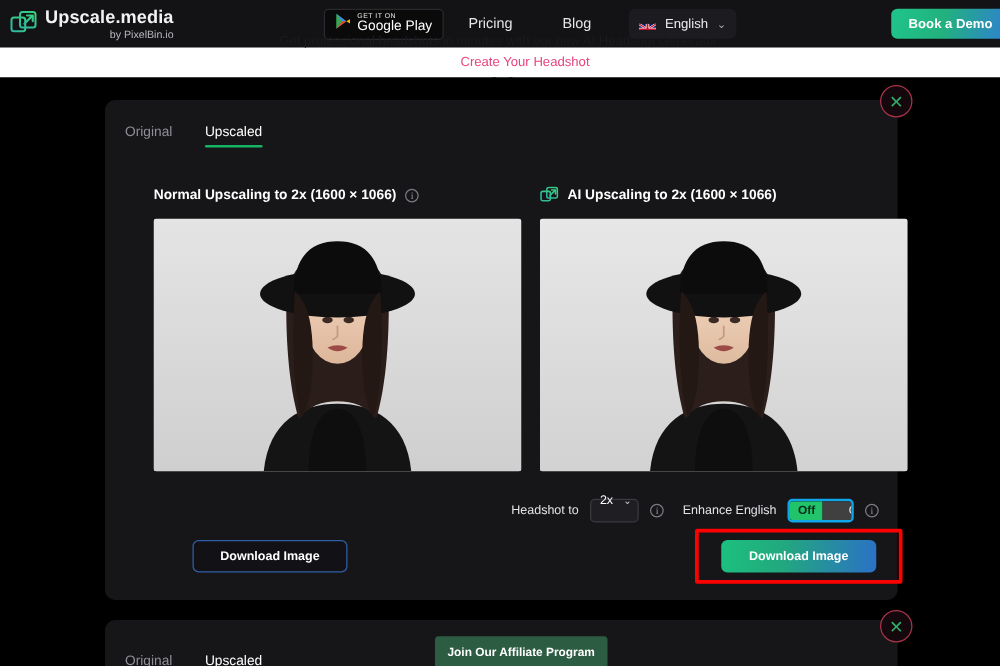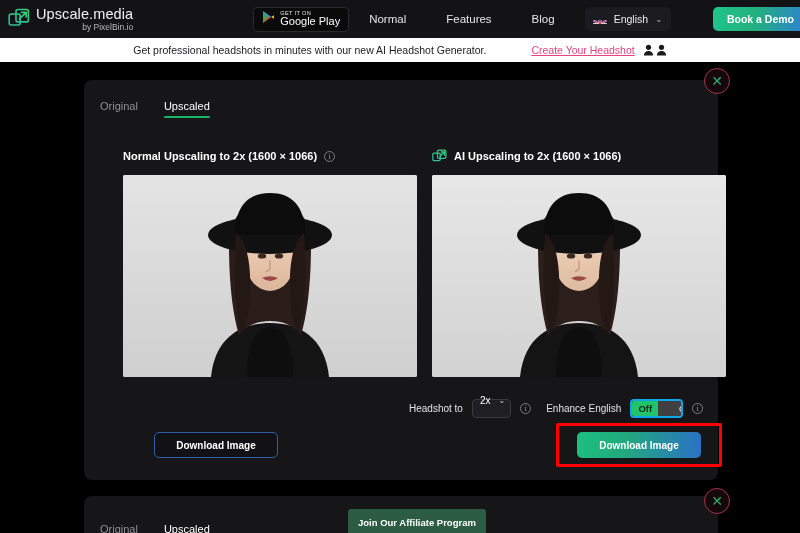--- a/index.html
+++ b/index.html
@@ -23,21 +23,21 @@
     background: #131315;
     display: flex; align-items: center;
   }
   .logo-wrap {
     display: flex; align-items: center; gap: 6px;
     padding-left: 8px; height: 38px;
   }
   .logo-mark { width: 22px; height: 22px; position: relative; flex: none; }
   .logo-text { line-height: 1; }
   .logo-title {
-    font-size: 14.5px; color: #f2f2f4; font-weight: 400; letter-spacing: .1px;
+    font-size: 14.5px; color: #f2f2f4; font-weight: 700; letter-spacing: .1px;
     display: block;
   }
   .logo-sub {
     font-size: 8.5px; color: #b9b9c0; display: block; text-align: right;
     margin-top: 1px;
   }
 
   .nav-center {
     display: flex; align-items: center; gap: 0;
     margin-left: 120px;
@@ -71,25 +71,25 @@
     background: linear-gradient(100deg, #1fc58a 0%, #22b07f 45%, #2f7fd4 100%);
     display: flex; align-items: center; justify-content: center;
     font-size: 10.5px; color: #ffffff; font-weight: 600; white-space: nowrap;
     cursor: pointer;
   }
 
   
   .announce {
     position: absolute; left: 0; top: 38px; width: 800px; height: 24px;
     background: #ffffff;
-    display: flex; align-items: center; justify-content: center; gap: 5px;
+    display: flex; align-items: center; justify-content: center; gap: 5px; flex-direction: column;
   }
   .announce-text { font-size: 10.5px; color: #1b1b1f; }
   .announce-link {
-    font-size: 10.5px; color: #e6447f; text-decoration: underline; cursor: pointer;
+    font-size: 10.5px; color: #e6447f; cursor: pointer;
     font-weight: 500;
     margin-left: 40px;
   }
   .announce-icons { display: flex; gap: 2px; margin-left: 3px; }
 
   
   .page { position: absolute; left: 0; top: 62px; width: 800px; height: 471px; background: #000; }
 
   .card {
     position: absolute; background: #161618; border-radius: 8px;
@@ -239,22 +239,21 @@
             <path d="M9 7 L12 5.3 L12 8.7 Z" fill="#fbbc04"></path>
           </svg>
         </span>
         <span class="badge-txt">
           <span class="badge-small">GET IT ON</span>
           <span class="badge-big">Google Play</span>
         </span>
       </div>
 
 
-      <div class="nav-link">Normal</div>
-      <div class="nav-link">Features</div>
+      <div class="nav-link">Pricing</div>
       <div class="nav-link">Blog</div>
 
       <div class="lang-sel">
         <span class="flag">
           <svg width="14" height="9" viewBox="0 0 14 9">
             <rect width="14" height="9" fill="#012169"></rect>
             <path d="M0 0 L14 9 M14 0 L0 9" stroke="#fff" stroke-width="1.8"></path>
             <path d="M0 0 L14 9 M14 0 L0 9" stroke="#C8102E" stroke-width="1"></path>
             <path d="M7 0 V9 M0 4.5 H14" stroke="#fff" stroke-width="2.8"></path>
             <path d="M7 0 V9 M0 4.5 H14" stroke="#C8102E" stroke-width="1.5"></path>

